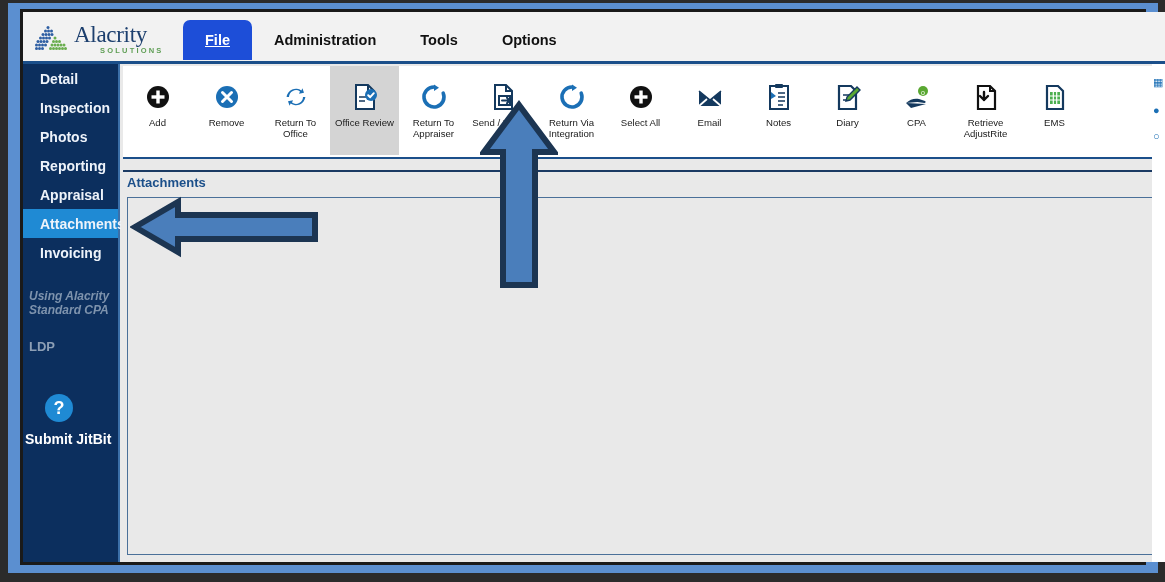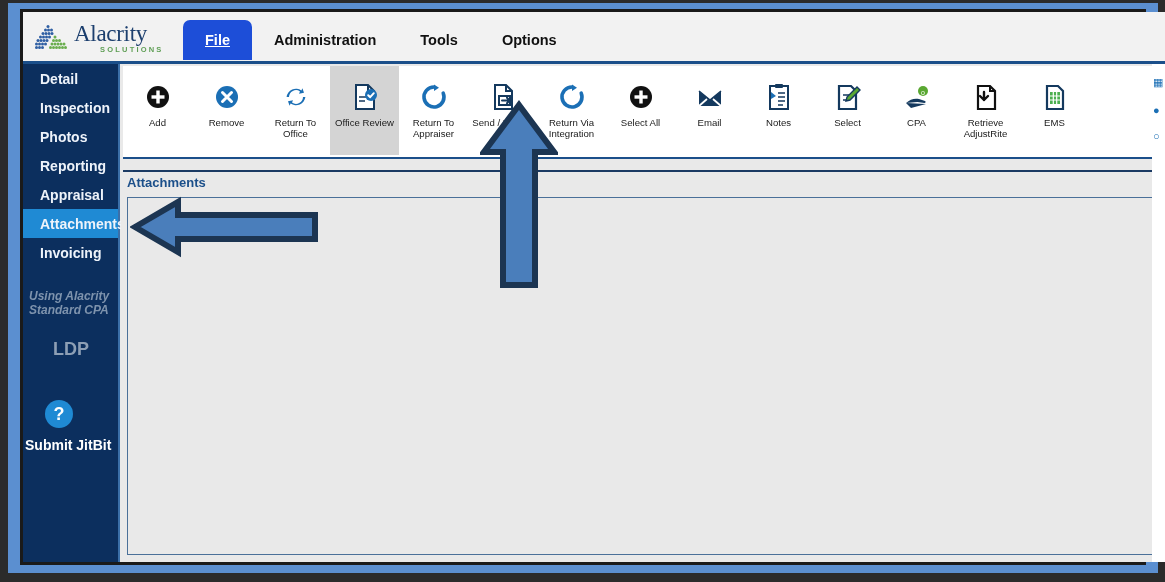--- a/index.html
+++ b/index.html
@@ -27,21 +27,21 @@
 
   
   .navbar{
     position:absolute;left:0;top:0;width:1142px;height:52px;
     background:#f2f2f2;
     border-bottom:3px solid #1b4f8a;
     box-sizing:border-box;
   }
   .logo{
     position:absolute;left:12px;top:10px;height:32px;
-    display:flex;align-items:center;gap:5px;
+    display:flex;align-items:flex-end;gap:5px;
   }
   .logo-mark{width:34px;height:30px;display:block;}
   .logo-text{display:flex;flex-direction:column;line-height:1;}
   .logo-word{
     font-family:"Liberation Serif", serif;
     font-size:23px;color:#1c3f6e;font-weight:400;letter-spacing:-.3px;
   }
   .logo-sub{
     font-size:7.5px;color:#5e9e54;letter-spacing:2.2px;font-weight:bold;
     margin-top:1px;margin-left:26px;
@@ -66,21 +66,21 @@
     height:29px;display:flex;align-items:center;
     padding-left:17px;font-size:14px;color:#eef3fa;font-weight:bold;
     cursor:pointer;white-space:nowrap;
   }
   .side-item.active{background:#1f8ad4;}
   .side-note{
     margin-top:22px;padding-left:6px;font-size:12px;color:#7e93ad;
     font-style:italic;font-weight:bold;line-height:14px;
   }
   .side-ldp{
-    margin-top:22px;padding-left:6px;font-size:18px;color:#8d9fb5;font-weight:bold;margin-left:24px;
+    margin-top:22px;padding-left:6px;font-size:13px;color:#8d9fb5;font-weight:bold;
   }
   .side-help{
     margin-top:40px;display:flex;flex-direction:column;align-items:flex-start;
     padding-left:22px;
   }
   .help-circle{
     width:28px;height:28px;border-radius:50%;background:#1f8ad4;
     display:flex;align-items:center;justify-content:center;
     color:#fff;font-size:18px;font-weight:bold;cursor:pointer;
   }
@@ -386,21 +386,21 @@
         </div>
 
         <div class="rib-btn">
           <div class="rib-ico">
             <svg width="26" height="28" viewBox="0 0 26 28">
                 <path d="M4 3h12l5 5v18H4z" fill="#fff" stroke="#14395e" stroke-width="2.2"></path>
                 <path d="M8 12h7M8 17h5" stroke="#14395e" stroke-width="1.6"></path>
                 <path d="M22 4l3 3-10 10-4 1 1-4z" fill="#5aa832" stroke="#14395e" stroke-width="1.4"></path>
               </svg>
           </div>
-          <div class="rib-lbl">Select</div>
+          <div class="rib-lbl">Diary</div>
         </div>
 
         <div class="rib-btn">
           <div class="rib-ico">
             <svg width="28" height="26" viewBox="0 0 28 26">
                 <circle cx="20" cy="7" r="5" fill="#5aa832"></circle>
                 <text x="20" y="10.5" font-size="7" fill="#fff" text-anchor="middle" font-family="Liberation Sans, sans-serif">o</text>
                 <path d="M3 19c4-4 9-5 13-4l6 2c1 .4.8 2-.6 2l-7-1" fill="#14395e"></path>
                 <path d="M3 19l5 5 15-4" fill="#14395e"></path>
               </svg>

